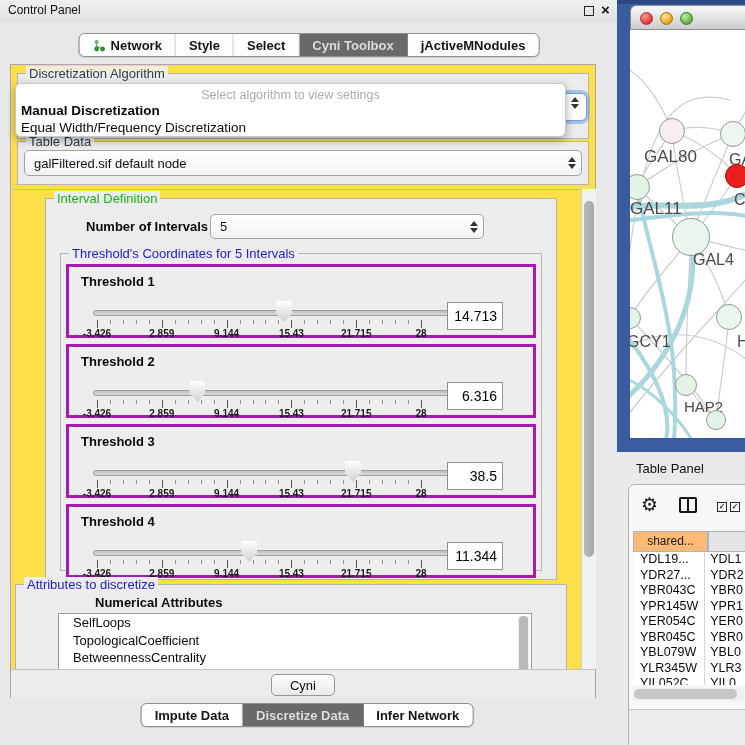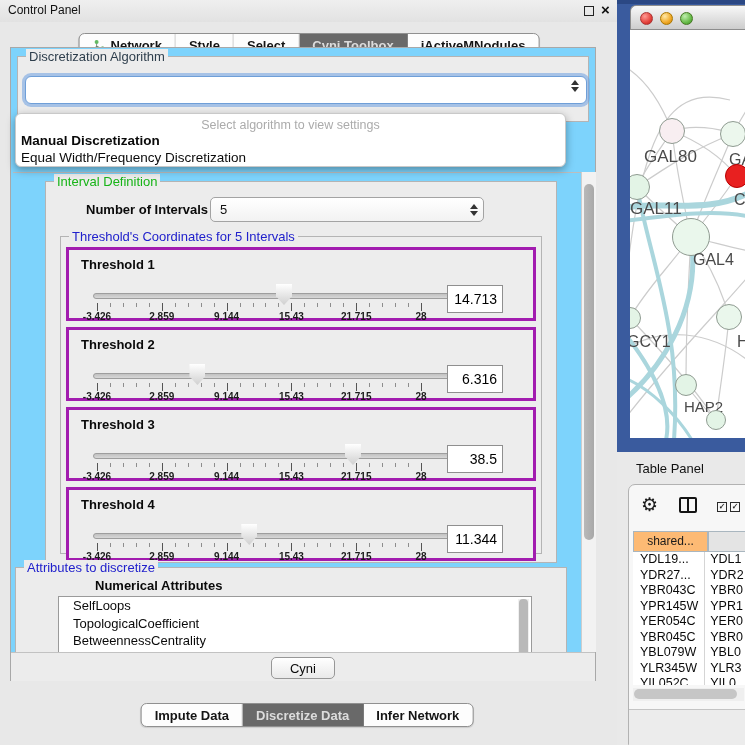--- a/index.html
+++ b/index.html
@@ -17,42 +17,42 @@
 
   .tabstrip { position:absolute; display:flex; height:24px; border:1px solid #909090;
     border-radius:6px; background:#fdfdfd; overflow:hidden; box-shadow:0 1px 1px rgba(0,0,0,.12); }
   #top-tabs   { top:33px;  left:50%; transform:translateX(calc(-50% - 0px)); }
   #bottom-tabs{ top:703px; left:50%; transform:translateX(calc(-50% - 2px)); }
   .tab { display:flex; align-items:center; gap:5px; padding:0 13px; font-size:13px; font-weight:bold;
     color:#141414; border-right:1px solid #cfcfcf; cursor:default; white-space:nowrap; }
   .tab:last-child { border-right:none; }
   .tab.selected { background:#696969; color:#dcdcdc; border-right-color:#696969; }
 
-  .outer-box { position:absolute; left:10px; top:47px; width:586px; height:634px;
-    background:#7dd3fc; border:1px solid #a8a8a8;text-decoration:underline; }
+  .outer-box { position:absolute; left:10px; top:64px; width:586px; height:634px;
+    background:#fde047; border:1px solid #a8a8a8;text-decoration:underline; }
 
   .group-box { position:absolute; border:1px solid #b4b4b4; background:#ececec; }
   .group-title { position:absolute; top:-8px; left:8px; background:#ececec; padding:0 3px;
     font-size:13px; white-space:nowrap; }
   .t-dark  { color:#2e3e4c; }
   .t-green { color:#17b417; }
   .t-blue  { color:#2121cc; }
 
   .combo { position:absolute; background:linear-gradient(#ffffff,#f2f2f2); border:1px solid #a3a3a3;
     border-radius:5px; font-size:13px; color:#111; display:flex; align-items:center; }
   .combo .val { padding-left:9px; flex:1; overflow:hidden; white-space:nowrap; }
   .stepper { width:18px; display:flex; flex-direction:column; align-items:center; justify-content:center; gap:2px; }
   .arr-up   { width:0; height:0; border-left:4px solid transparent; border-right:4px solid transparent; border-bottom:5px solid #333; }
   .arr-down { width:0; height:0; border-left:4px solid transparent; border-right:4px solid transparent; border-top:5px solid #333; }
 
   .focus-combo { position:absolute; left:14px; top:28px; width:562px; height:28px; border-radius:6px;
     background:#fff; border:1px solid #6f9fd8; box-shadow:0 0 0 3px rgba(110,160,225,.55); }
 
   .popup { position:absolute; left:4px; top:18px; width:551px; height:54px; background:#fff;
-    border:1px solid #c9c9c9; border-radius:6px; box-shadow:0 3px 8px rgba(0,0,0,.35); z-index:40;margin-top:47px; }
+    border:1px solid #c9c9c9; border-radius:6px; box-shadow:0 3px 8px rgba(0,0,0,.35); z-index:40; }
   .popup-hint { position:absolute; top:4px; left:0; width:100%; text-align:center; font-size:12.5px; color:#ababab; }
   .popup-opt { position:absolute; left:5px; font-size:13.5px; color:#0a0a0a; white-space:nowrap; }
 
   .scroll-area { position:absolute; left:2px; top:124px; width:568px; height:480px; overflow:hidden;
     border-top:1px solid #bdbdbd; }
 
   .v-scrollbar { position:absolute; left:570px; top:124px; width:15px; height:480px;
     background:#f2f2f2; border-left:1px solid #cdcdcd; }
   .v-scrollbar .thumb { position:absolute; left:2px; top:12px; width:10px; height:356px;
     background:linear-gradient(90deg,#b9b9b9,#a8a8a8); border-radius:6px; }
@@ -177,20 +177,30 @@
       </div>
 
       <div class="popup">
         <div class="popup-hint">Select algorithm to view settings</div>
         <div id="popup-options">
             <div class="popup-opt" style="top: 19px; font-weight: bold;">Manual Discretization</div>
             <div class="popup-opt" style="top: 36px;">Equal Width/Frequency Discretization</div>
           </div>
       </div>
 
+      <div class="group-box" style="left:6px; top:76px; width:572px; height:44px;">
+        <span class="group-title t-dark">Table Data</span>
+        <div class="combo" style="left:6px; top:8px; width:558px; height:26px;">
+          <span class="val">galFiltered.sif default node</span>
+          <span class="stepper">
+            <span class="arr-up"></span>
+            <span class="arr-down"></span>
+          </span>
+        </div>
+      </div>
 
       <div class="scroll-area">
 
         <div class="group-box" style="left:32px; top:8px; width:512px; height:382px;">
           <span class="group-title t-green">Interval Definition</span>
 
           <span class="bold-label" style="left:40px; top:20px;">Number of Intervals</span>
           <div class="combo" style="left:164px; top:15px; width:274px; height:25px;">
             <span class="val">5</span>
             <span class="stepper">

